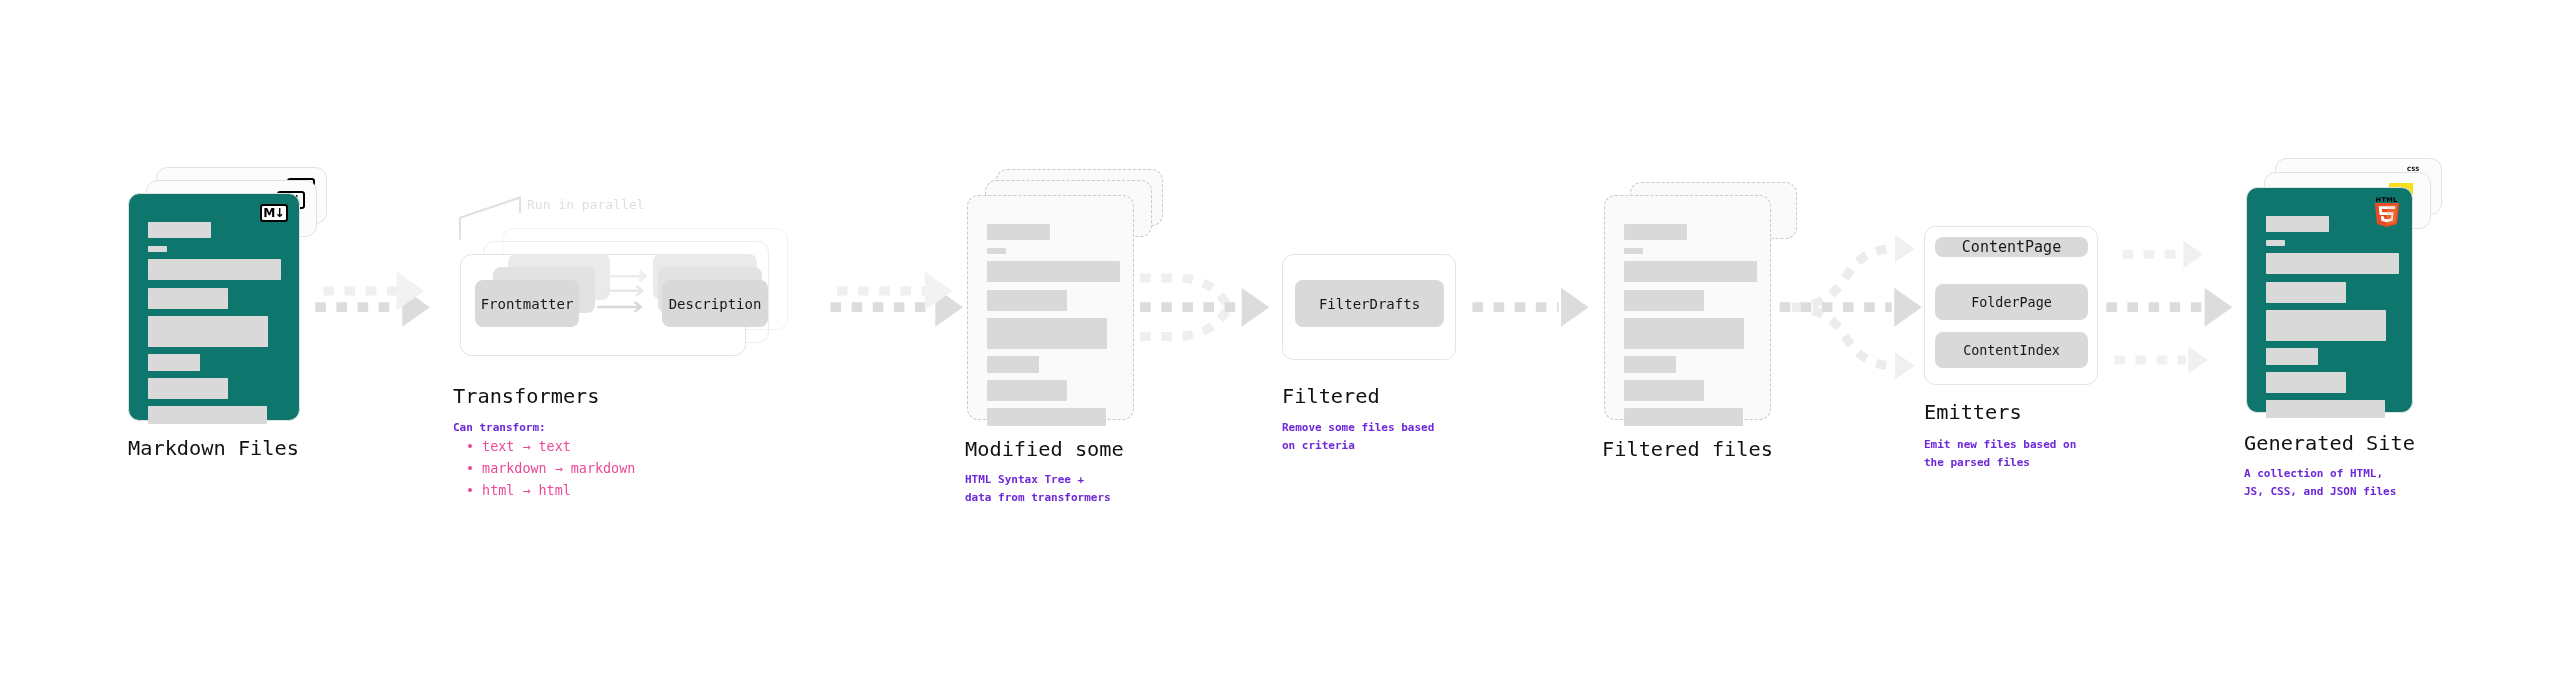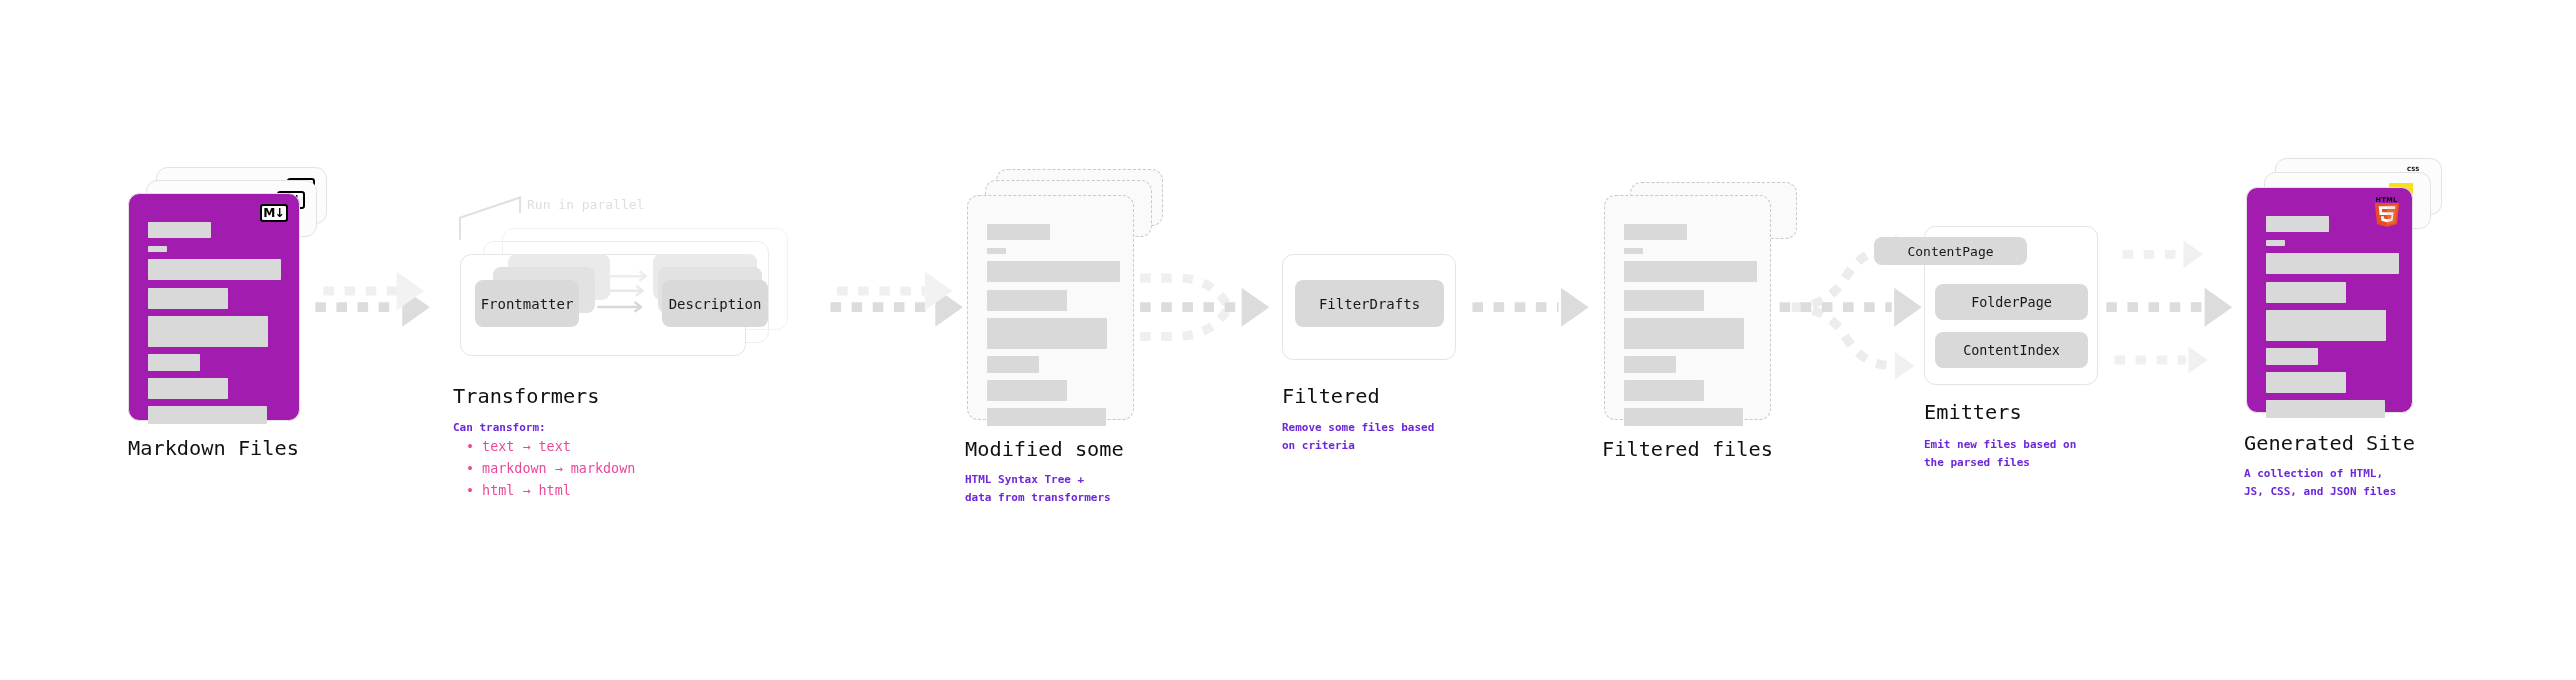--- a/index.html
+++ b/index.html
@@ -9,21 +9,21 @@
     color:#18181b;
   }
   .stage{position:absolute;left:0;top:0;width:2576px;height:681px;}
 
   
   .node{position:absolute;}
 
   
   .doc{
     position:absolute;
-    background:#a21caf;
+    background:#0f766e;
     border:1.6px solid #e2e2e2;
     border-radius:11.4px;
     box-sizing:border-box;
   }
   .doc.dashed{
     background:#fafafa;
     border:1.6px dashed #c9c9c9;
   }
   .doc .bars{position:absolute;left:18.7px;top:28px;right:16.3px;}
   .bar{background:#d9d9d9;border-radius:0.8px;margin-bottom:7.3px;}
@@ -277,21 +277,21 @@
         <div class="bar" style="width:52px;height:16.3px;"></div>
         <div class="bar" style="width:80px;height:21px;"></div>
         <div class="bar" style="width:119px;height:18px;"></div>
       </div>
     </div>
     <div class="cap-title" style="left:1602px;top:437px;">Filtered files</div>
   </div>
 
   <div class="node">
     <div class="gbox" style="left:1924px;top:226px;width:174px;height:159px;"></div>
-    <div class="pill" style="left:1874px;top:237px;width:153px;height:28px;font-size:13px;">
+    <div class="pill" style="left:1935px;top:237px;width:153px;height:20px;font-size:15px;">
       <span>ContentPage</span>
     </div>
     <div class="pill" style="left:1935px;top:284px;width:153px;height:36px;font-size:13.4px;">
       <span>FolderPage</span>
     </div>
     <div class="pill" style="left:1935px;top:332px;width:153px;height:36px;font-size:13.4px;">
       <span>ContentIndex</span>
     </div>
     <div class="cap-title" style="left:1924px;top:400px;">Emitters</div>
     <div class="cap-sub" style="left:1924px;top:436px;">Emit new files based on

